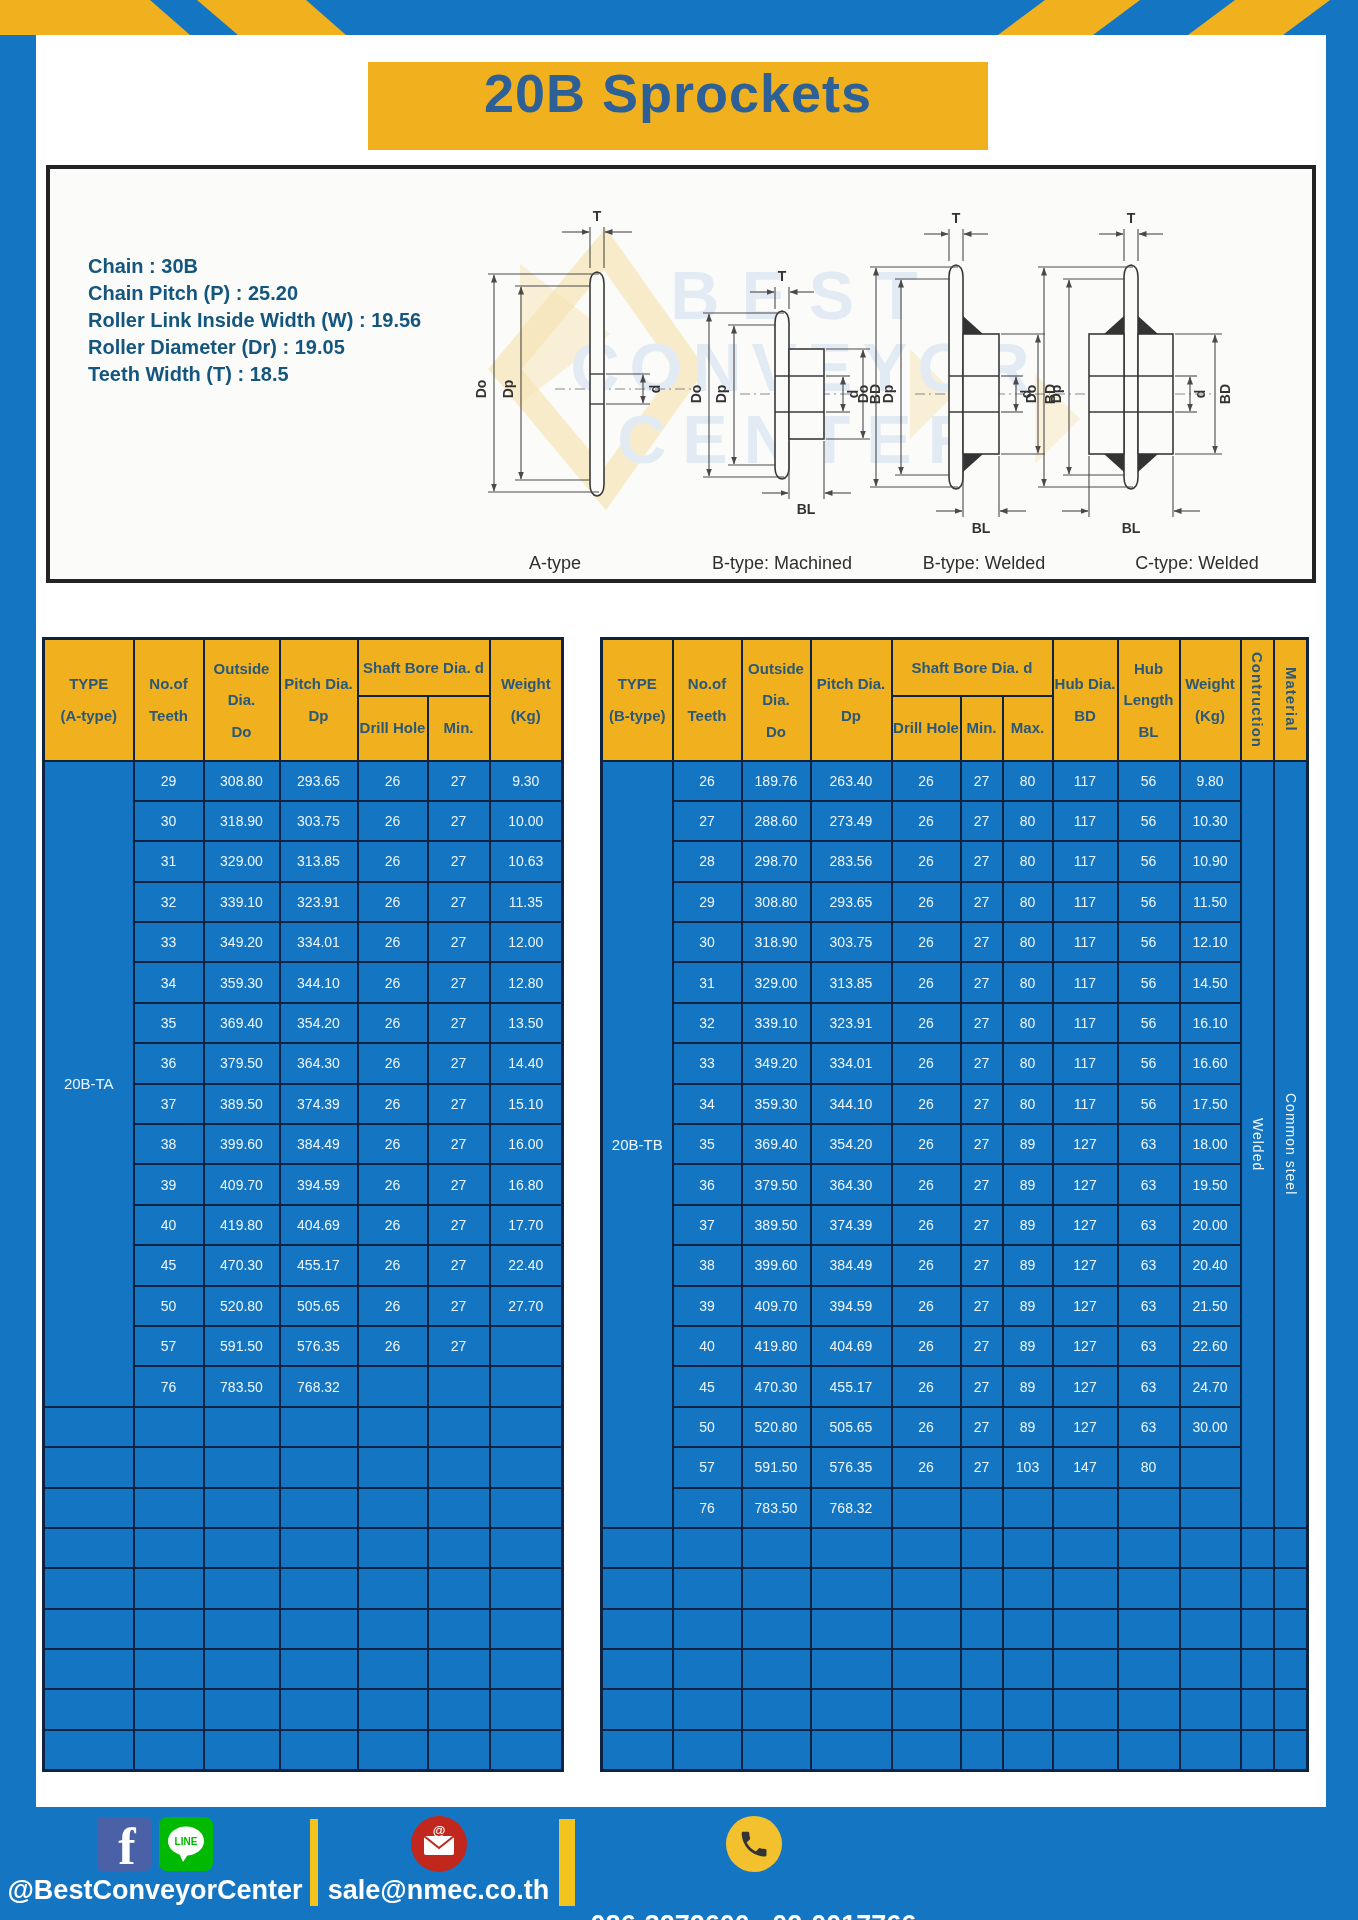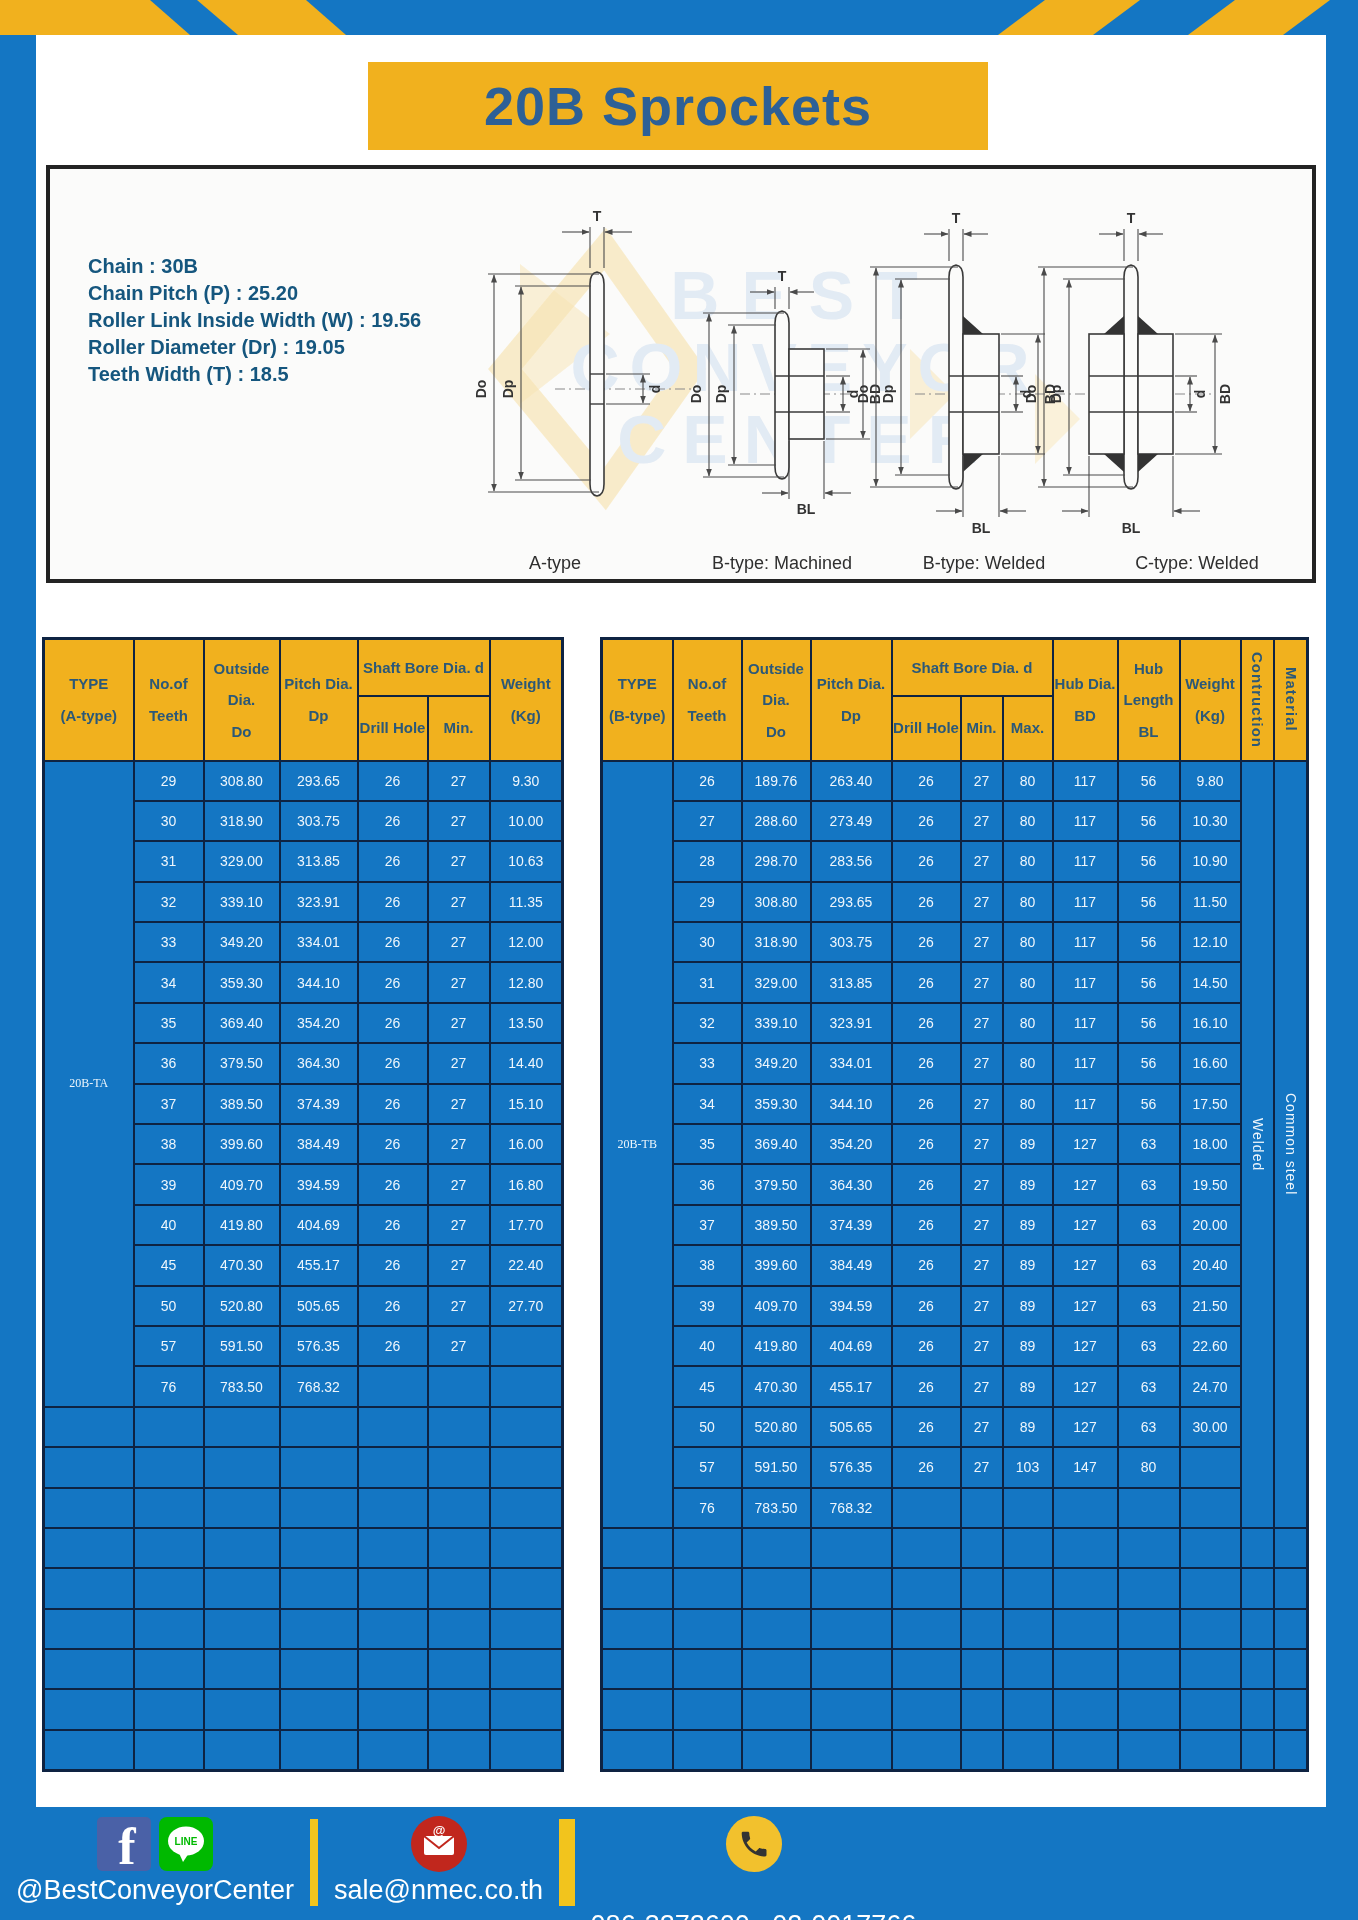--- a/index.html
+++ b/index.html
@@ -4,48 +4,48 @@
 <style>
   html,body{margin:0;padding:0;background:#e8e8e8;}
   .page{position:relative;width:1358px;height:1920px;background:#1476c3;
         font-family:"Liberation Sans",sans-serif;overflow:hidden;}
   
   .content{position:absolute;left:36px;top:35px;width:1290px;height:1772px;background:#ffffff;}
   
   .stripes{position:absolute;left:0;top:0;width:1358px;height:35px;}
   
   .titlebox{position:absolute;left:332px;top:27px;width:620px;height:88px;background:#f1b11e;
-            display:flex;align-items:center;justify-content:center;}
+            display:flex;align-items:flex-start;justify-content:center;}
   .titlebox h1{margin:0;font-size:54px;font-weight:bold;color:#2d6096;letter-spacing:1px;}
   
   .diagram-box{position:absolute;left:10px;top:130px;width:1270px;height:418px;
                background:#fbfbfa;border:4px solid #232323;box-sizing:border-box;}
   .specs{position:absolute;left:38px;top:84px;font-size:20px;font-weight:bold;color:#15567e;
          line-height:27px;white-space:nowrap;}
   .diagram-svg{position:absolute;left:0;top:0;width:100%;height:100%;}
   
   table.tbl{position:absolute;top:602px;border-collapse:collapse;table-layout:fixed;
             background:#1476c3;border:3px solid #0e2342;}
   .tbl th,.tbl td{border:2px solid #0e2342;padding:0;text-align:center;vertical-align:middle;
                   overflow:hidden;}
   .tbl th{background:#f1b11e;color:#2b5878;font-size:15px;font-weight:bold;
           white-space:pre-line;line-height:2.1;}
   .tbl th.vhead{writing-mode:vertical-rl;line-height:1.1;letter-spacing:1px;white-space:normal;}
   .tbl td{color:#eef6fc;font-size:14px;font-weight:normal;}
   .tbl tr.h1{height:57px;} .tbl tr.h2{height:65px;}
   .tbl tbody tr{height:40.4px;}
-  .tbl td.type-cell{font-size:12px;font-family:Liberation Serif, serif;}
+  .tbl td.type-cell{font-size:15px;}
   .tbl td.vbody{writing-mode:vertical-rl;font-size:14px;letter-spacing:1px;line-height:1.1;}
   
   .footer{position:absolute;left:0;top:1807px;width:1358px;height:113px;background:#1476c3;
           display:flex;align-items:stretch;}
   .fsec{display:flex;flex-direction:column;align-items:center;justify-content:flex-start;
         padding-top:8px;box-sizing:border-box;}
   .fsec .icons{display:flex;gap:6px;align-items:center;height:58px;}
-  .fsec .ftext{color:#ffffff;font-size:27px;font-weight:normal;margin-top:2px;white-space:nowrap;}
+  .fsec .ftext{color:#ffffff;font-size:27px;font-weight:bold;margin-top:2px;white-space:nowrap;}
   .fdiv{width:8px;background:#f2c41d;margin:12px 0 14px 0;}
   .s1{width:310px;} .s2{width:241px;} .s3{width:418px;} .s4{width:357px;gap:35px;}
 </style>
 </head>
 <body>
 
 <div class="page">
 
   <svg class="stripes" viewBox="0 0 1358 35" preserveAspectRatio="none">
     <polygon points="0,0 150,0 190,35 0,35" fill="#f1b11e"></polygon>

